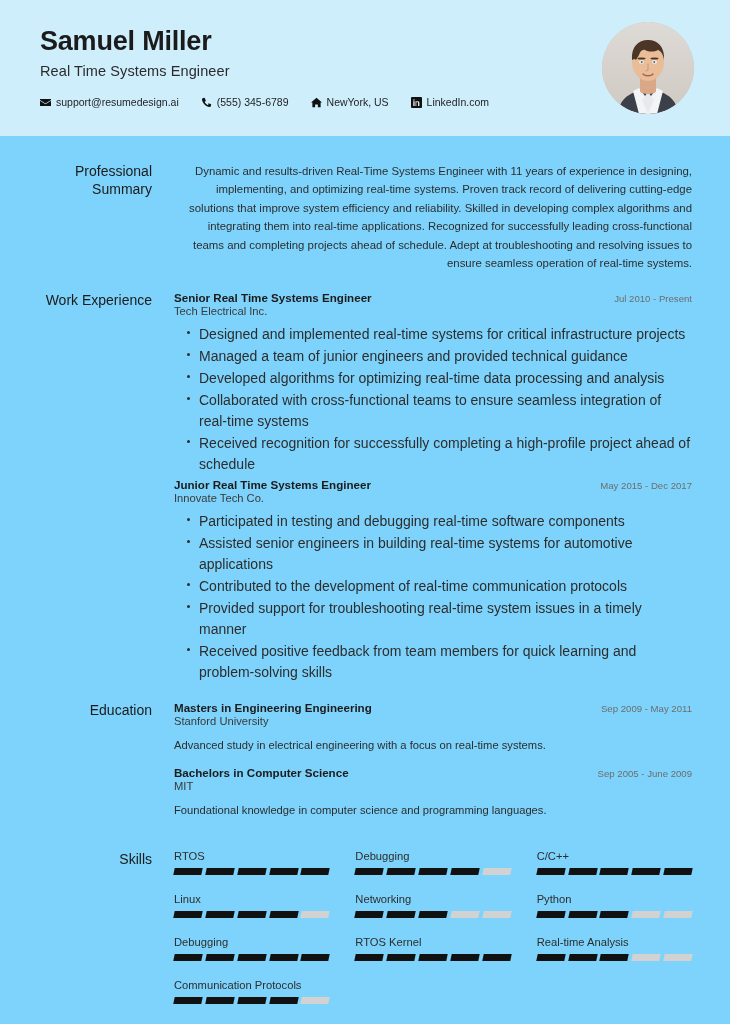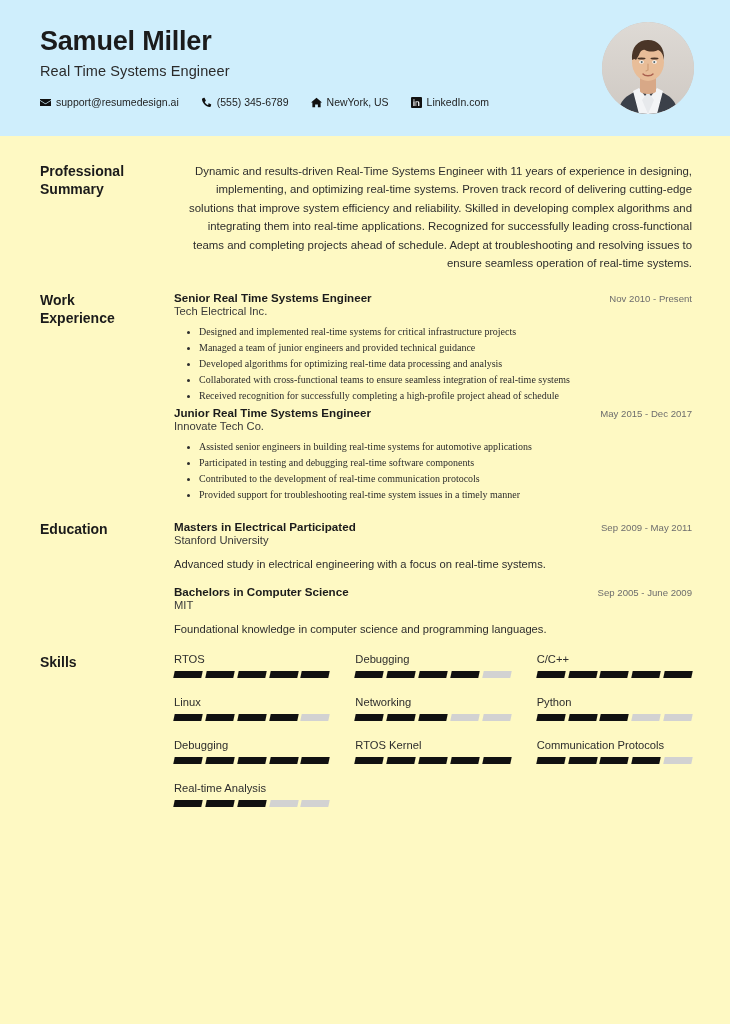--- a/index.html
+++ b/index.html
@@ -6,21 +6,21 @@
 
   body {
     width: 730px;
     height: 1024px;
     background: #ffffff;
     font-family: "Liberation Sans", sans-serif;
     color: #222222;
     overflow: hidden;
   }
 
-  .page { width: 730px; height: 1024px; position: relative; background:#fef9c3; }
+  .page { width: 730px; height: 1024px; position: relative; background:#7dd3fc; }
 
   
   .header {
     background: #cfeefc;
     height: 136px;
     padding: 26px 36px 0 40px;
     position: relative;
   }
   .name {
     font-size: 27px;
@@ -63,24 +63,24 @@
   }
   .avatar svg { display:block; width:100%; height:100%; }
 
   
   .content { padding: 26px 38px 0 40px; }
 
   .section { display: flex; margin-bottom: 2px; }
   .sec-label {
     width: 134px;
     flex: 0 0 134px;
-    text-align: left;
+    text-align: right;
     padding-right: 22px;
     font-size: 14px;
-    font-weight: bold;
+    font-weight: normal;
     color: #1b1b1b;
     line-height: 1.28;
     padding-top: 1px;
   }
   .sec-body { flex: 1 1 auto; min-width: 0; }
 
   .summary-text {
     font-size: 11.4px;
     line-height: 1.62;
     color: #2d2d2d;
@@ -117,25 +117,24 @@
     margin-top: 10px;
     line-height: 1.5;
   }
   ul.bullets {
     margin: 7px 0 0 0;
     padding-left: 25px;
     list-style: none;
   }
   ul.bullets li {
     position: relative;
-    font-size: 10px;
+    font-size: 14px;
     line-height: 1.5;
     color: #2d2d2d;
     margin-bottom: 1px;
-    font-family: Liberation Serif, serif;
   }
   ul.bullets li::before {
     content: "";
     position: absolute;
     left: -12px;
     top: 7px;
     width: 3px;
     height: 3px;
     border-radius: 50%;
     background: #2d2d2d;
@@ -265,63 +264,64 @@
       </div>
     </div>
 
     <div class="section" style="margin-bottom:14px;">
       <div class="sec-label">Work Experience</div>
       <div class="sec-body">
 
         <div class="entry">
           <div class="entry-head">
             <div class="entry-title">Senior Real Time Systems Engineer</div>
-            <div class="entry-date">Nov 2010 - Present</div>
+            <div class="entry-date">Jul 2010 - Present</div>
           </div>
           <div class="entry-org">Tech Electrical Inc.</div>
           <ul class="bullets">
             <li>Designed and implemented real-time systems for critical infrastructure projects</li>
             <li>Managed a team of junior engineers and provided technical guidance</li>
             <li>Developed algorithms for optimizing real-time data processing and analysis</li>
             <li>Collaborated with cross-functional teams to ensure seamless integration of real-time systems</li>
             <li>Received recognition for successfully completing a high-profile project ahead of schedule</li>
           </ul>
         </div>
 
         <div class="entry" style="margin-bottom:4px;">
           <div class="entry-head">
             <div class="entry-title">Junior Real Time Systems Engineer</div>
             <div class="entry-date">May 2015 - Dec 2017</div>
           </div>
           <div class="entry-org">Innovate Tech Co.</div>
           <ul class="bullets">
+            <li>Participated in testing and debugging real-time software components</li>
             <li>Assisted senior engineers in building real-time systems for automotive applications</li>
-            <li>Participated in testing and debugging real-time software components</li>
             <li>Contributed to the development of real-time communication protocols</li>
             <li>Provided support for troubleshooting real-time system issues in a timely manner</li>
+            <li>Received positive feedback from team members for quick learning and problem-solving skills</li>
           </ul>
         </div>
 
       </div>
     </div>
 
     <div class="section" style="margin-bottom:16px;">
       <div class="sec-label">Education</div>
       <div class="sec-body">
 
         <div class="entry" style="margin-bottom:12px;">
           <div class="entry-head">
-            <div class="entry-title">Masters in Electrical Participated</div>
+            <div class="entry-title">Masters in Engineering Engineering</div>
             <div class="entry-date">Sep 2009 - May 2011</div>
           </div>
           <div class="entry-org">Stanford University</div>
           <div class="entry-desc">Advanced study in electrical engineering with a focus on real-time systems.</div>
         </div>
 
-        <div class="entry" style="margin-bottom:0;">
+        <div class="entry" style="margin-bottom:16px;">
           <div class="entry-head">
             <div class="entry-title">Bachelors in Computer Science</div>
             <div class="entry-date">Sep 2005 - June 2009</div>
           </div>
           <div class="entry-org">MIT</div>
           <div class="entry-desc">Foundational knowledge in computer science and programming languages.</div>
         </div>
 
       </div>
     </div>
@@ -404,36 +404,36 @@
               <div class="skill-name">RTOS Kernel</div>
               <div class="skill-bar">
                 <div class="seg on"></div>
                 <div class="seg on"></div>
                 <div class="seg on"></div>
                 <div class="seg on"></div>
                 <div class="seg on"></div>
               </div>
             </div>
             <div class="skill">
+              <div class="skill-name">Real-time Analysis</div>
+              <div class="skill-bar">
+                <div class="seg on"></div>
+                <div class="seg on"></div>
+                <div class="seg on"></div>
+                <div class="seg"></div>
+                <div class="seg"></div>
+              </div>
+            </div>
+            <div class="skill">
               <div class="skill-name">Communication Protocols</div>
               <div class="skill-bar">
                 <div class="seg on"></div>
                 <div class="seg on"></div>
                 <div class="seg on"></div>
                 <div class="seg on"></div>
-                <div class="seg"></div>
-              </div>
-            </div>
-            <div class="skill">
-              <div class="skill-name">Real-time Analysis</div>
-              <div class="skill-bar">
-                <div class="seg on"></div>
-                <div class="seg on"></div>
-                <div class="seg on"></div>
-                <div class="seg"></div>
                 <div class="seg"></div>
               </div>
             </div>
           </div>
       </div>
     </div>
 
   </div>
 </div>
 

